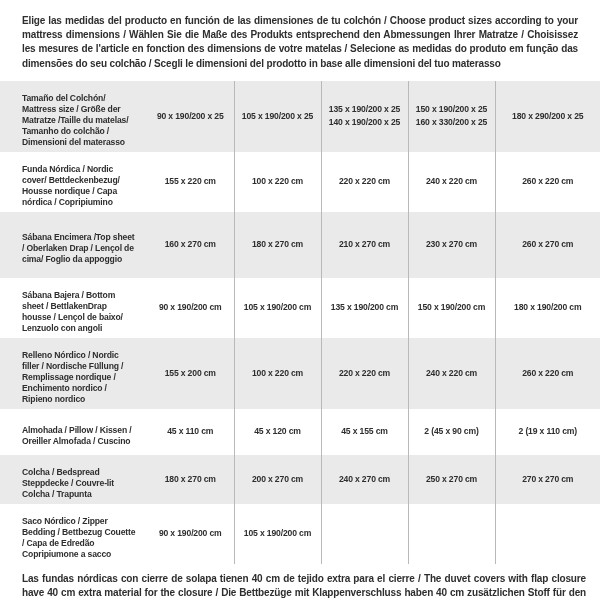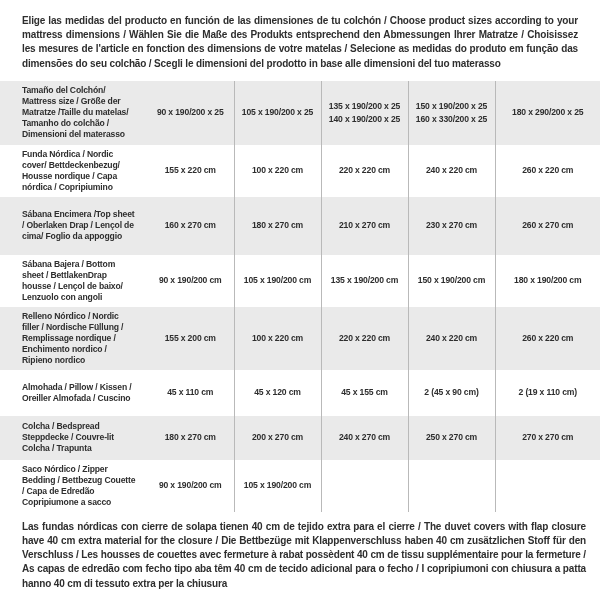--- a/index.html
+++ b/index.html
@@ -40,38 +40,38 @@
     color: #2e2e2e;
   }
   table.size-table col.c-label { width: 147px; }
   table.size-table col.c-val   { width: 87px; }
   table.size-table col.c-last  { width: 105px; }
 
   table.size-table tr:nth-child(odd) td { background: #eaeaea; }
   table.size-table tr:nth-child(even) td { background: #ffffff; }
 
   td.label-cell {
-    padding: 4px 10px 4px 22px;
+    padding: 12px 10px 4px 22px;
     vertical-align: middle;
     line-height: 1.28;
     text-align: left;
   }
   td.val-cell {
     text-align: center;
     vertical-align: middle;
     white-space: pre-line;
     line-height: 1.5;
     padding: 2px 3px;
   }
   td.val-cell + td.val-cell {
     border-left: 1px solid #b9b9b9;
   }
   tr.r1 { height: 64px; }
   tr.r2 { height: 44px; margin-top: 20px; }
-  tr.r3 { height: 58px; }
+  tr.r3 { height: 66px; }
   tr.r4 { height: 52px; }
   tr.r5 { height: 62px; margin-left: 28px; }
   tr.r6 { height: 46px; }
   tr.r7 { height: 44px; }
   tr.r8 { height: 46px; }
 </style>
 </head>
 <body>
 
 <div id="page">

